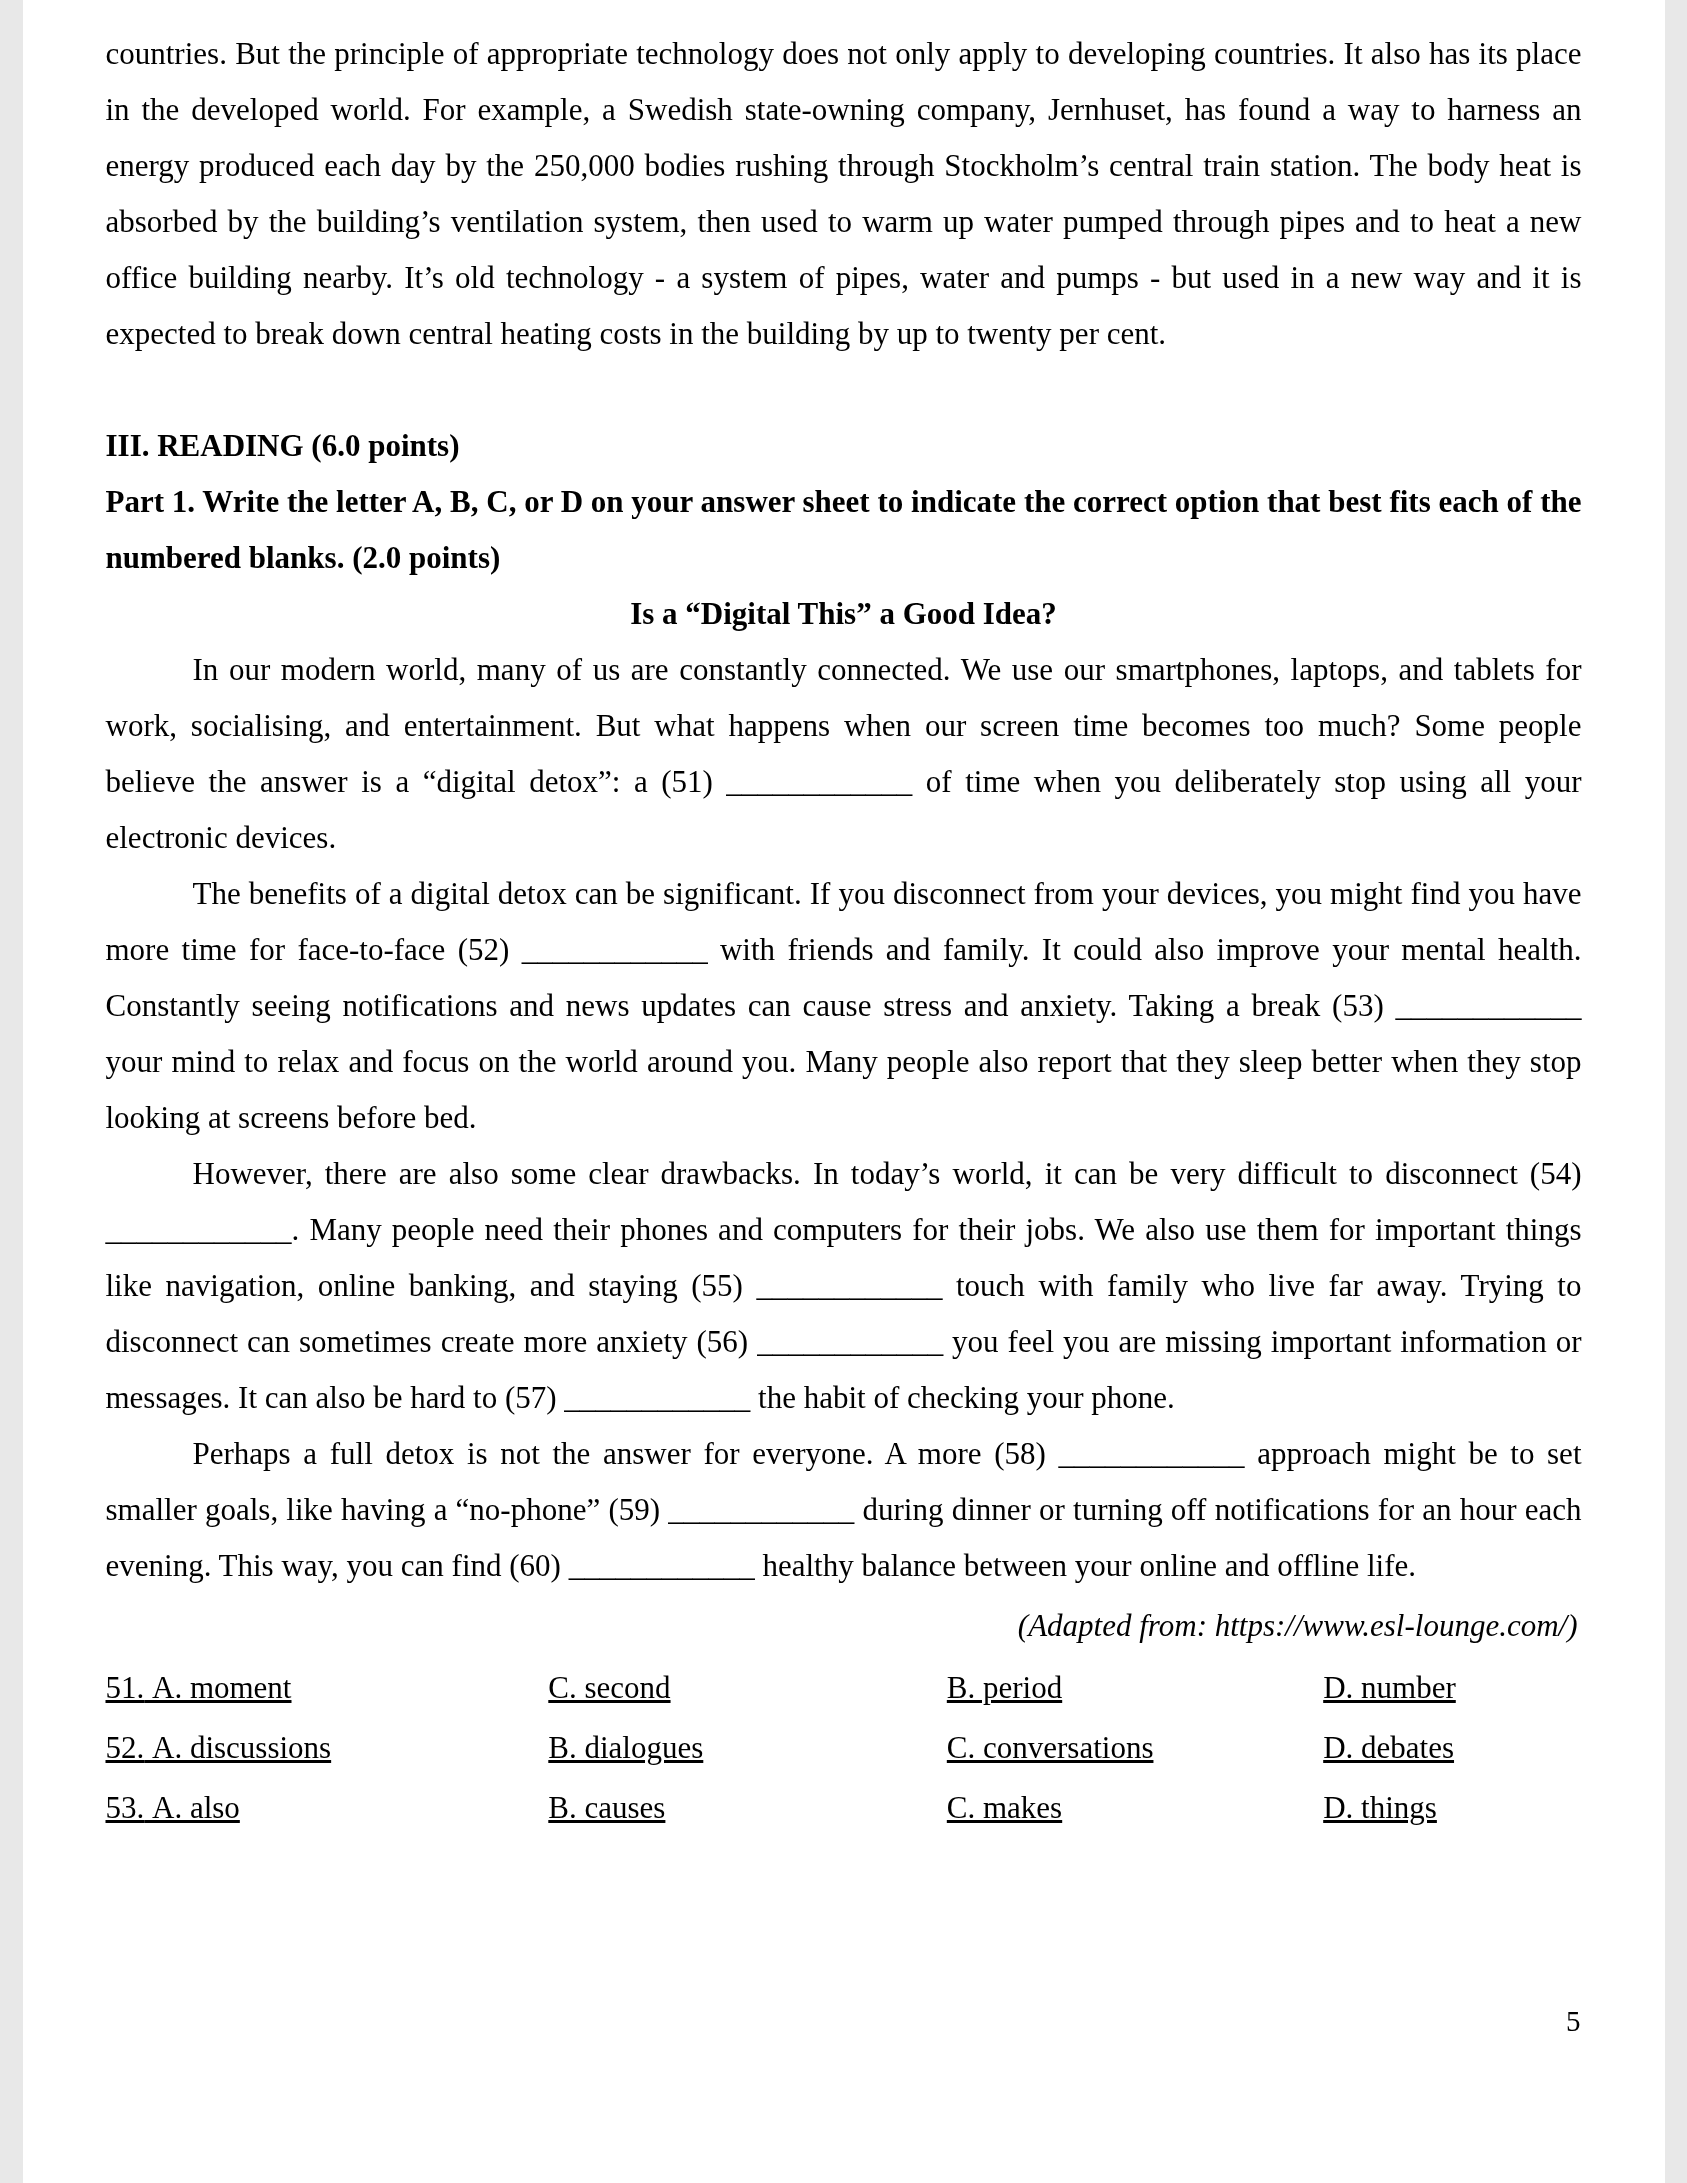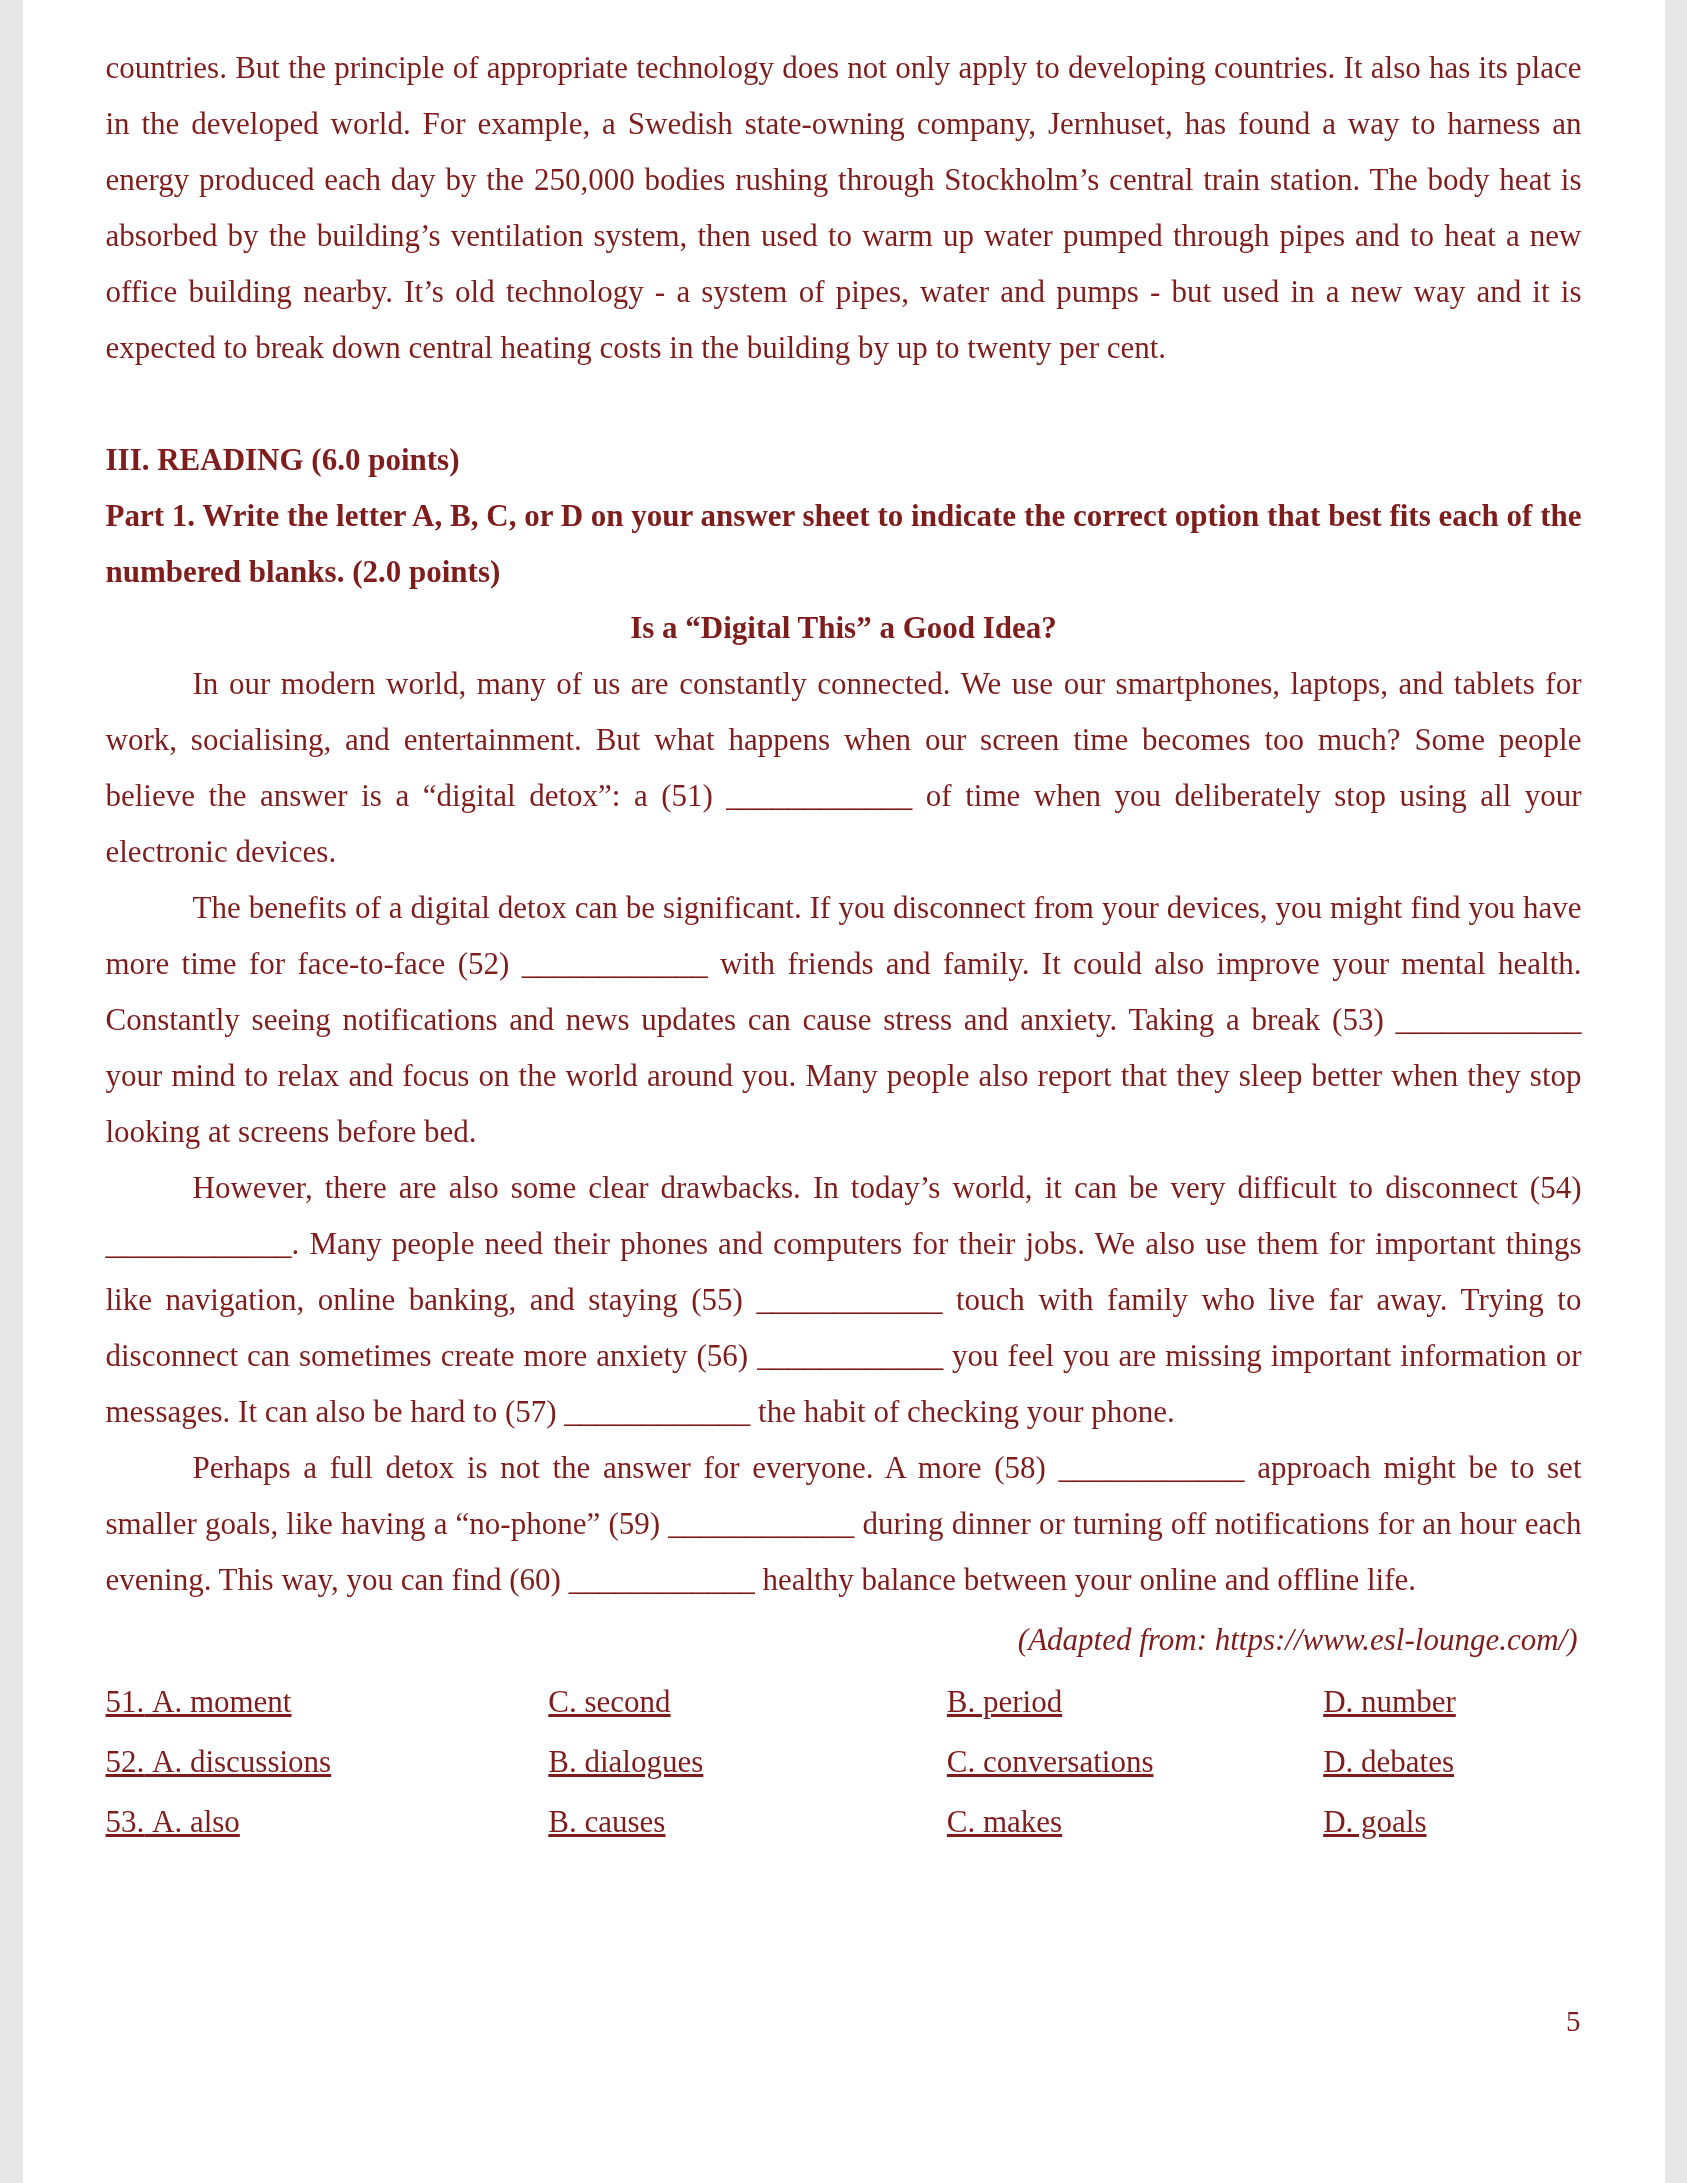--- a/index.html
+++ b/index.html
@@ -2,26 +2,26 @@
 <html style="font-size:12.7px"><head>
 <meta charset="utf-8">
 <style>
   html, body { margin: 0; padding: 0; background: #e8e8e8; }
   .page {
     width: 1642px;
     height: 2183px;
     margin: 0 auto;
     background: #ffffff;
     box-sizing: border-box;
-    padding: 40px 83px 0 83px;
+    padding: 26px 83px 0 83px;
     position: relative;
     font-family: "Liberation Serif", serif;
     font-size: 31px;
     line-height: 56px;
-    color: #7f1d1d;
+    color: #000000;
   }
   .para {
     margin: 0;
     text-align: justify;
   }
   .indent { text-indent: 87px; }
   .spacer { height: 56px; }
   .heading {
     margin: 0;
     font-weight: bold;
@@ -90,21 +90,21 @@
       <span class="answer-cell"><span>52.</span>&nbsp;<span>A. discussions</span></span>
       <span class="answer-cell">B. dialogues</span>
       <span class="answer-cell">C. conversations</span>
       <span class="answer-cell">D. debates</span>
     </div>
 
     <div class="answer-row">
       <span class="answer-cell"><span>53.</span>&nbsp;<span>A. also</span></span>
       <span class="answer-cell">B. causes</span>
       <span class="answer-cell">C. makes</span>
-      <span class="answer-cell">D. goals</span>
+      <span class="answer-cell">D. things</span>
     </div>
 
   </div>
 
   <div class="page-number">5</div>
 
 </div>
 
 
 </body></html>

